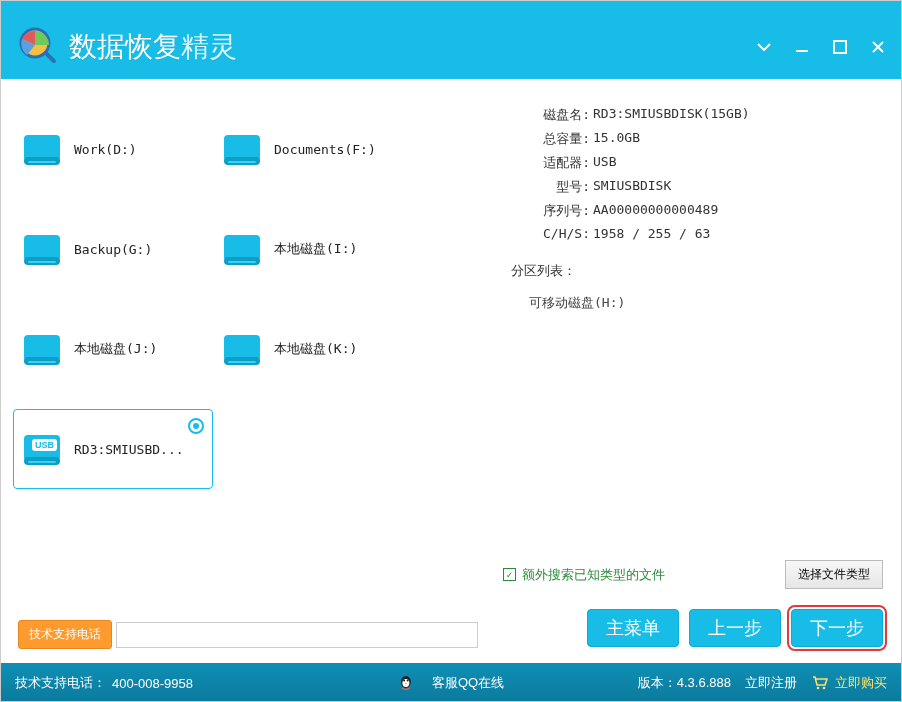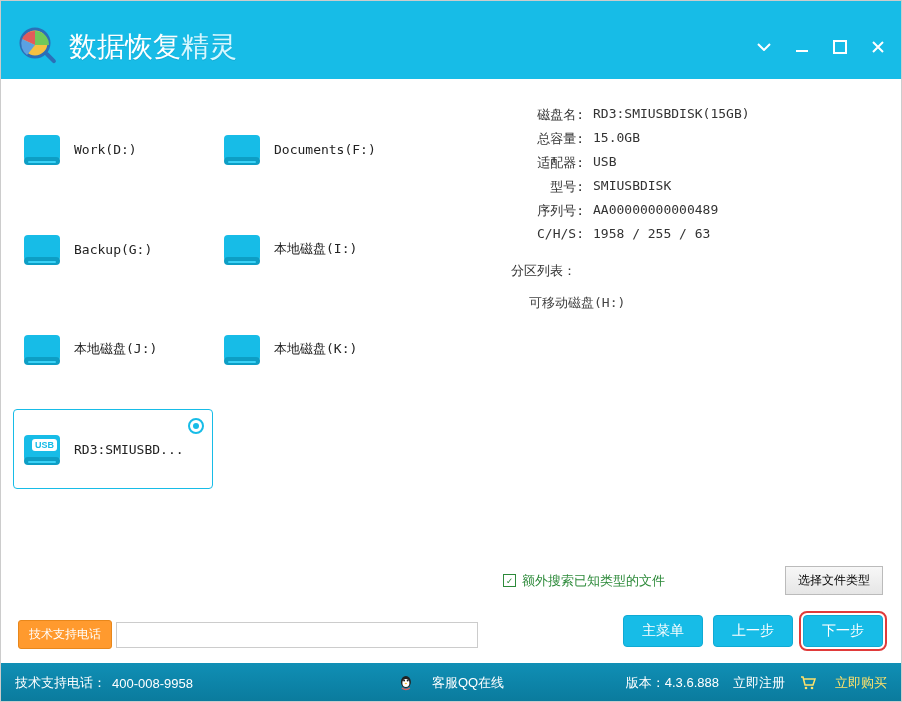--- a/index.html
+++ b/index.html
@@ -170,21 +170,21 @@
     }
     .info-block { margin-top: 4px; }
     .info-row {
       display: flex;
       padding: 3px 0;
       font-family: "SimSun", monospace;
     }
     .info-key {
       width: 90px;
       text-align: right;
-      padding-right: 9px;
+      padding-right: 3px;
     }
     .info-val { }
     .partition-title { margin-top: 18px; margin-left: 8px; font-family: "SimSun", monospace; }
     .partition-item { margin-top: 14px; margin-left: 26px; color: #444; font-family: "SimSun", monospace; }
     .start-hint { margin-top: 28px; margin-left: 2px; font-family: "SimSun", monospace; }
     .options-row {
       margin-top: auto;
       margin-bottom: 20px;
       display: flex;
       align-items: center;
@@ -221,21 +221,21 @@
       gap: 10px;
       padding-bottom: 8px;
     }
     .btn-blue {
       background: #17bce7;
       color: #fff;
       border: 1px solid #0faad4;
       border-radius: 4px;
       padding: 6px 18px;
       cursor: pointer;
-      font-size: 14px;
+      font-size: 18px;
       font-family: "Microsoft YaHei", sans-serif;
     }
     .btn-highlight {
       outline: 2px solid #e03a3a;
       outline-offset: 2px;
     }
 
     .statusbar {
       height: 40px;
       background: linear-gradient(to bottom,#108fb5,#0a7a9c);
@@ -247,21 +247,21 @@
       font-size: 13px;
       justify-content: space-between;
     }
     .status-left { display:flex; align-items:center; gap:6px;}
     .status-center { display:flex; align-items:center; gap:18px; position:absolute; left:50%; transform:translateX(-50%);}
     .status-right { display:flex; align-items:center; gap:14px;}
     .qq-icon {
       width: 16px; height:16px;
     }
     .status-right a { color:#fff; text-decoration:none; }
-    .buy-btn { color:#ffe26b; display:flex; align-items:center; gap:18px; cursor:pointer;}
+    .buy-btn { color:#ffe26b; display:flex; align-items:center; gap:6px; cursor:pointer;}
     .cart-icon{ width:18px; height:18px;}
   </style>
 </head>
 <body>
 
 <div class="titlebar">
   <div class="logo-block">
     <div class="logo-icon">
       <svg viewBox="0 0 44 44">
         <ellipse cx="20" cy="18" rx="14" ry="14" fill="#f6c141" stroke="#2b6fb7" stroke-width="3"></ellipse>

